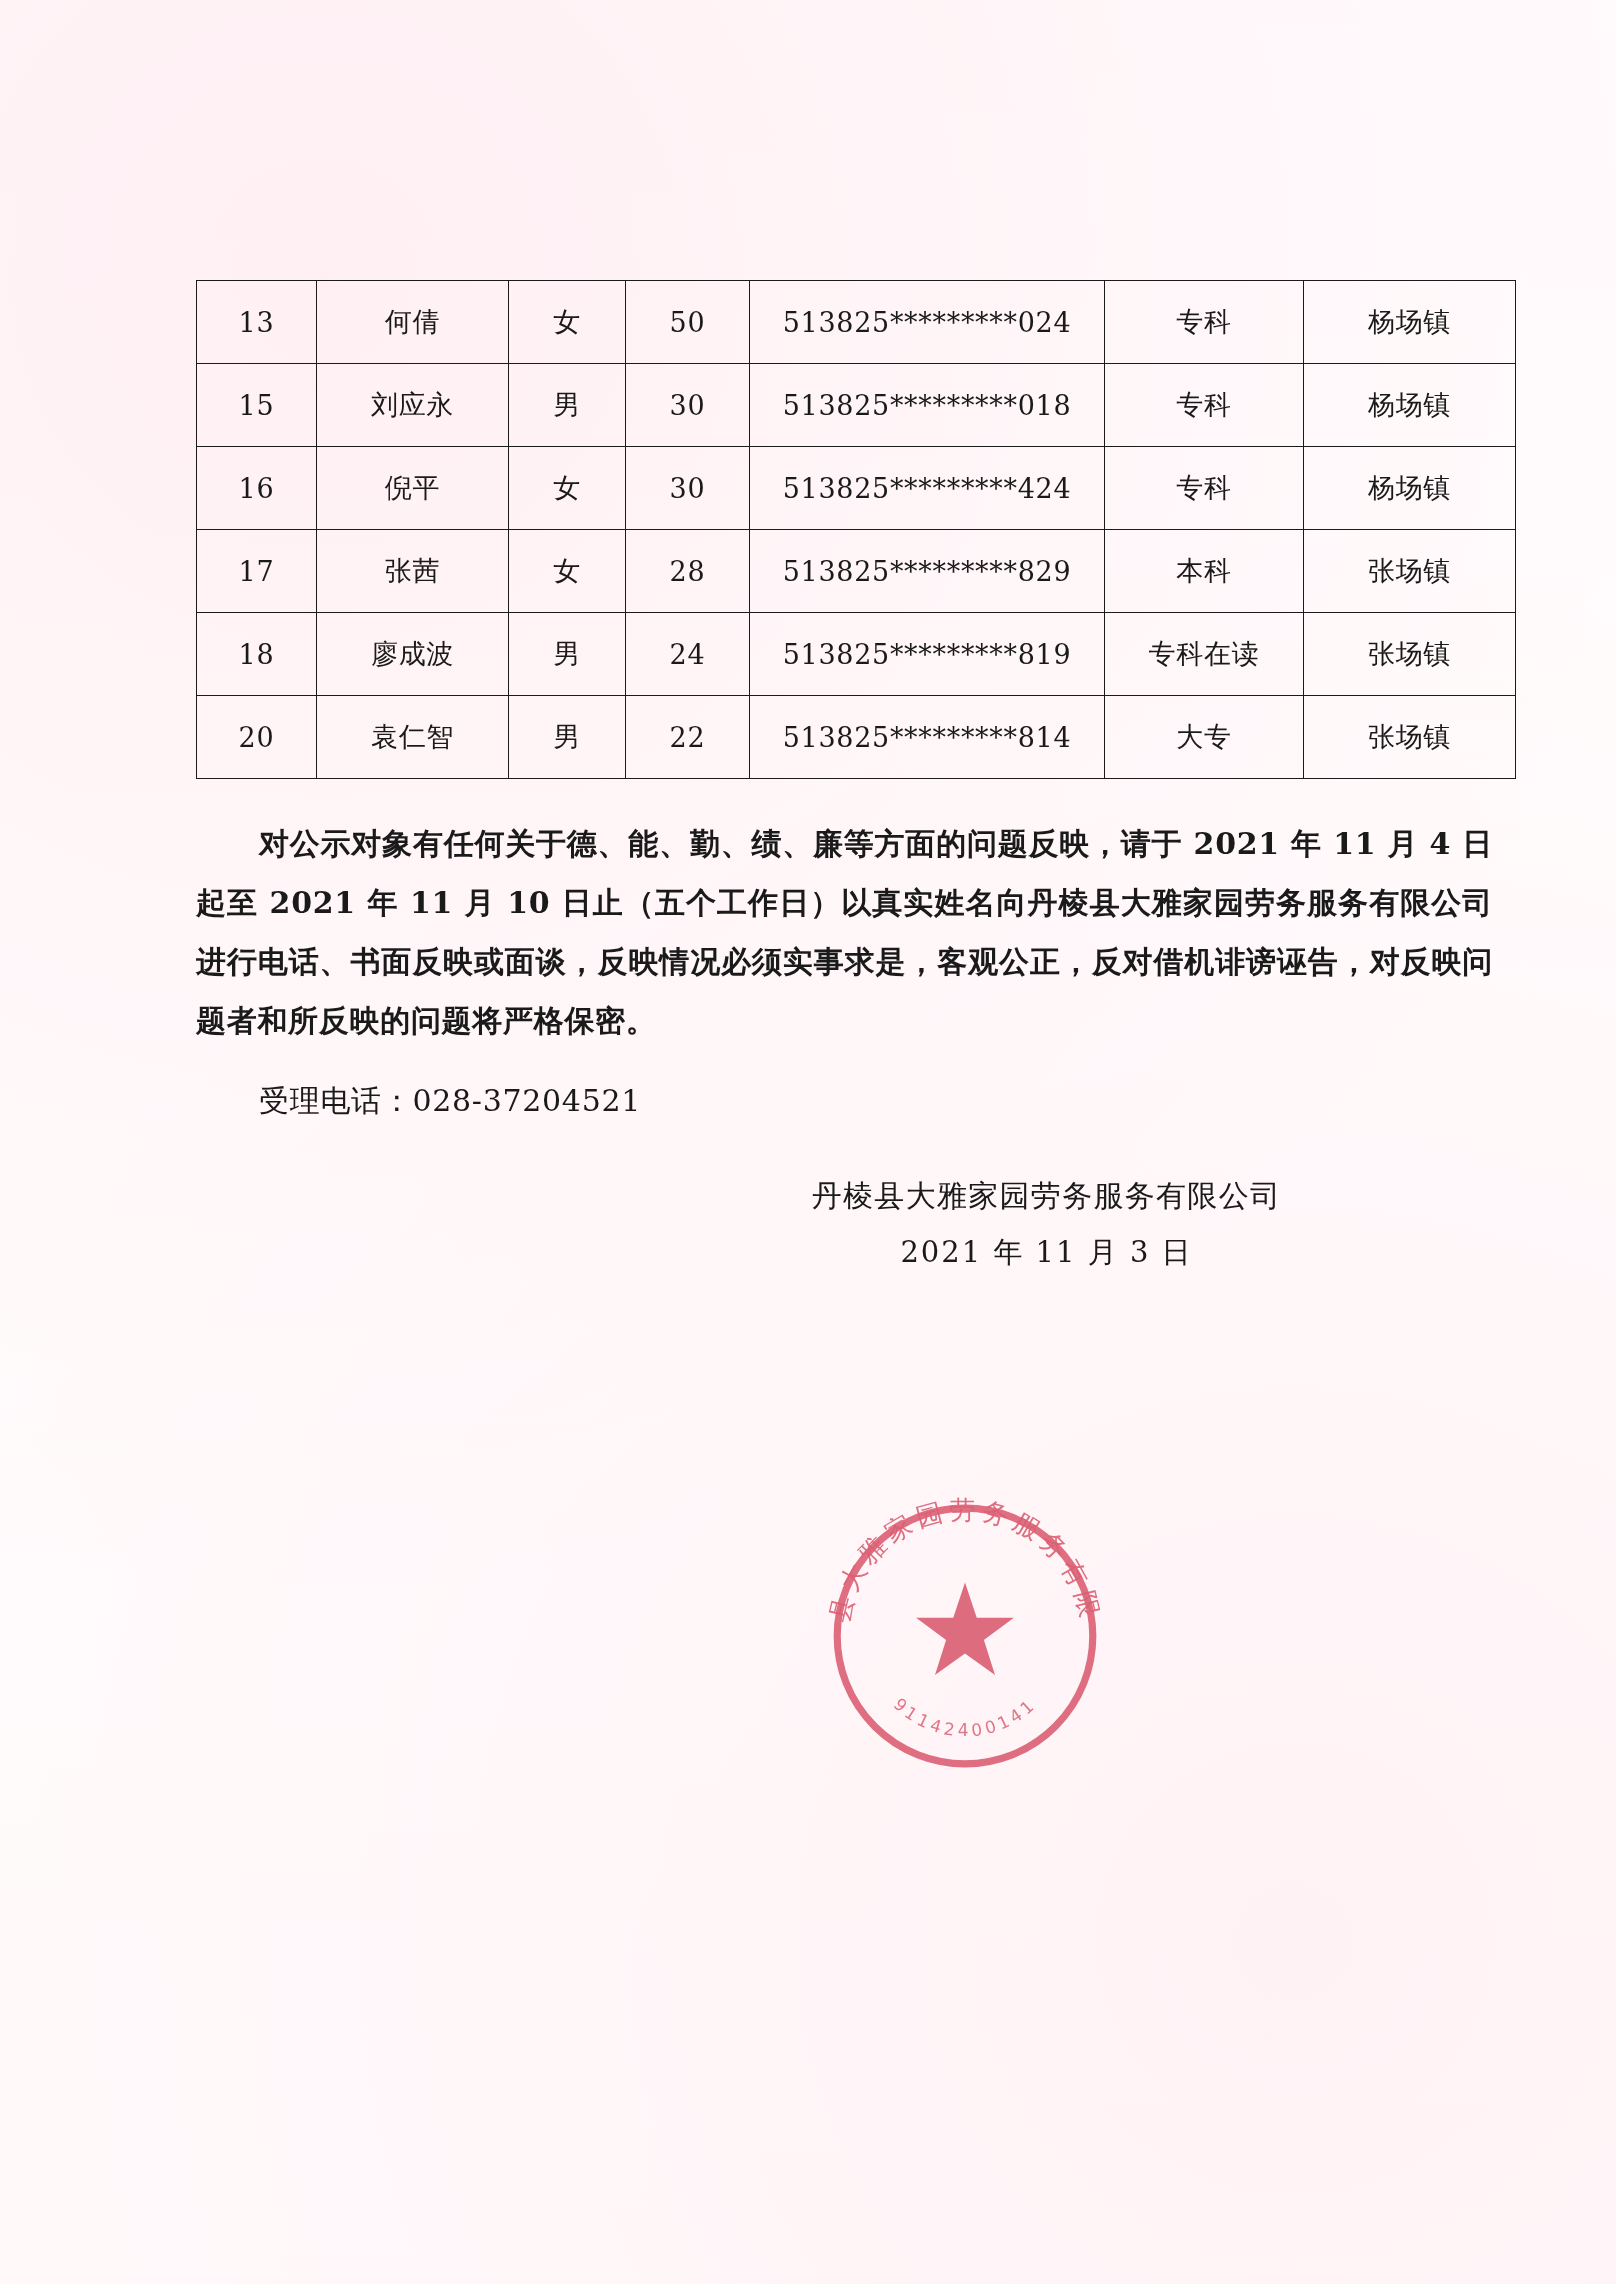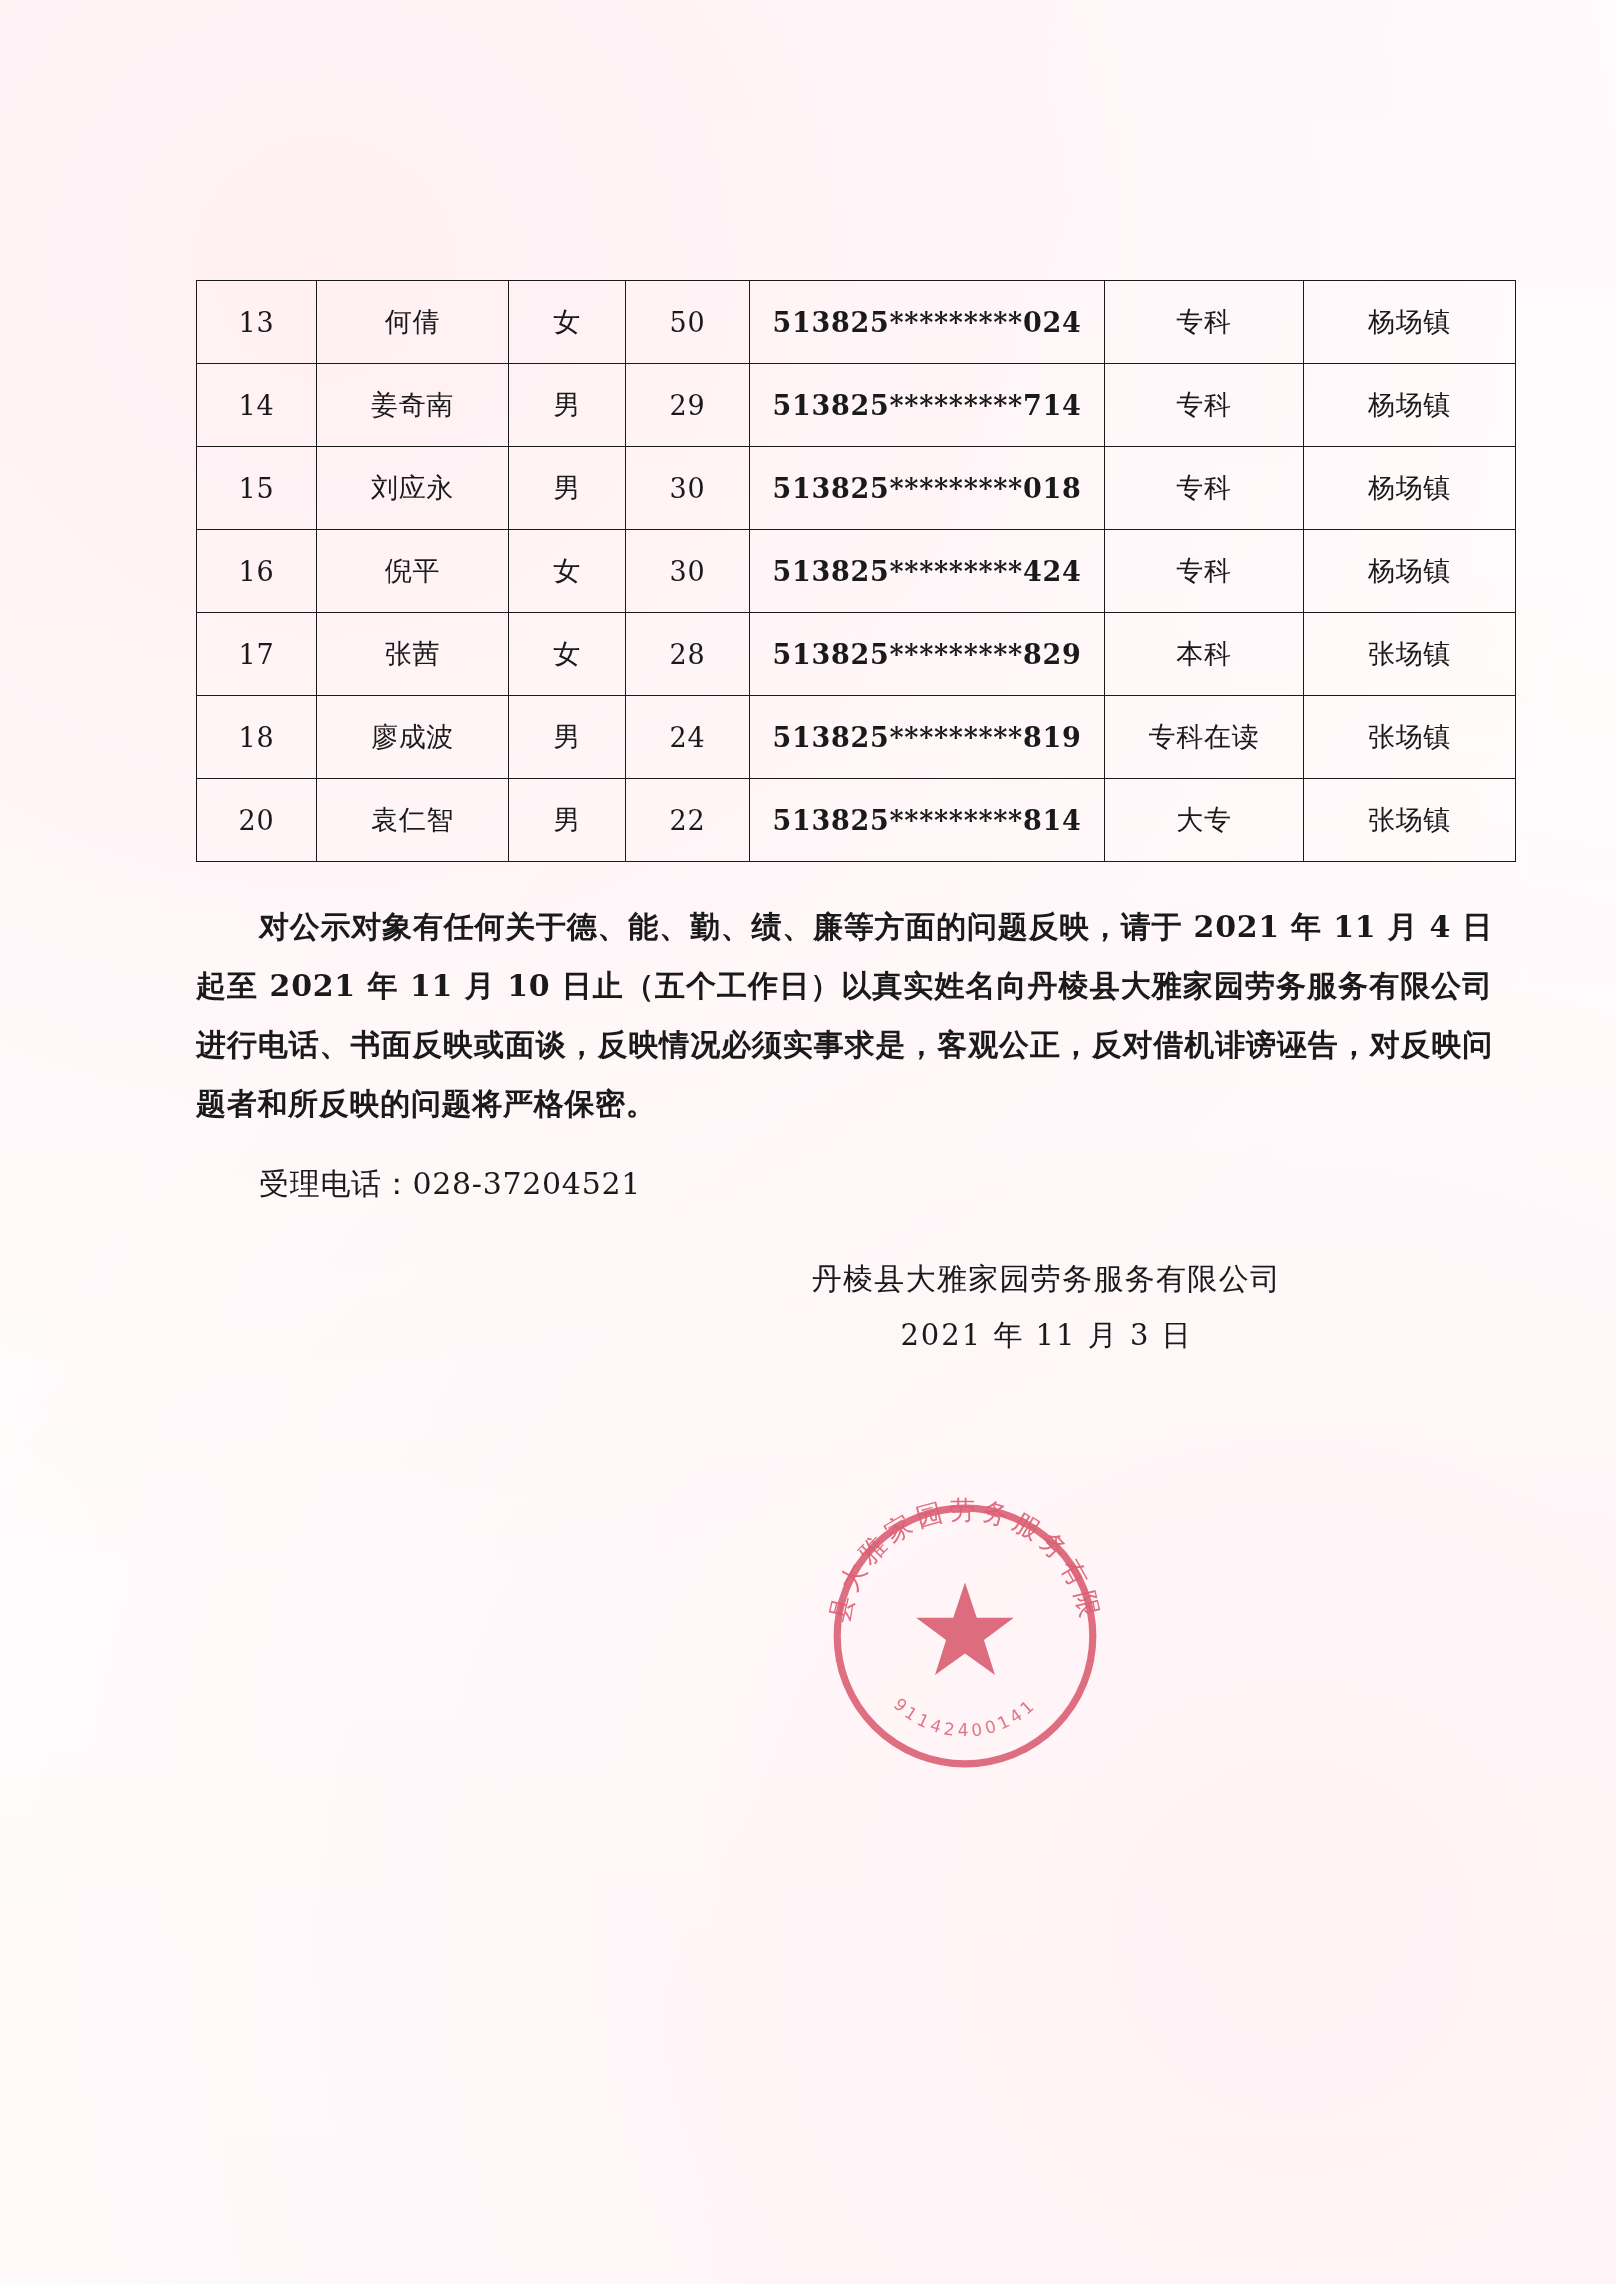--- a/index.html
+++ b/index.html
@@ -52,21 +52,21 @@
     text-align: center;
     vertical-align: middle;
     font-size: 27px;
     letter-spacing: 0.7px;
     font-family: "DejaVu Serif", "Liberation Serif", serif;
   }
   td.c-index   { width: 117px; }
   td.c-name    { width: 189px; letter-spacing: 3.9px; }
   td.c-gender  { width: 114px; }
   td.c-age     { width: 121px; }
-  td.c-id      { width: 352px; font-size: 26px; letter-spacing: 0px; font-weight: bold; }
+  td.c-id      { width: 352px; font-size: 26px; letter-spacing: 0px; }
   td.c-edu     { width: 196px; letter-spacing: 2px; }
   td.c-town    { width: 209px; letter-spacing: 2px; }
 
   
   .body-text {
     margin-top: 35px;
     font-size: 30px;
     line-height: 59px;
     letter-spacing: 0.7px;
   }
@@ -124,29 +124,20 @@
   <div class="content">
 
     <table class="roster">
       <tbody>
         <tr>
           <td class="c-index">13</td>
           <td class="c-name">何倩</td>
           <td class="c-gender">女</td>
           <td class="c-age">50</td>
           <td class="c-id">513825*********024</td>
-          <td class="c-edu">专科</td>
-          <td class="c-town">杨场镇</td>
-        </tr>
-        <tr>
-          <td class="c-index">14</td>
-          <td class="c-name">姜奇南</td>
-          <td class="c-gender">男</td>
-          <td class="c-age">29</td>
-          <td class="c-id">513825*********714</td>
           <td class="c-edu">专科</td>
           <td class="c-town">杨场镇</td>
         </tr>
         <tr>
           <td class="c-index">15</td>
           <td class="c-name">刘应永</td>
           <td class="c-gender">男</td>
           <td class="c-age">30</td>
           <td class="c-id">513825*********018</td>
           <td class="c-edu">专科</td>

